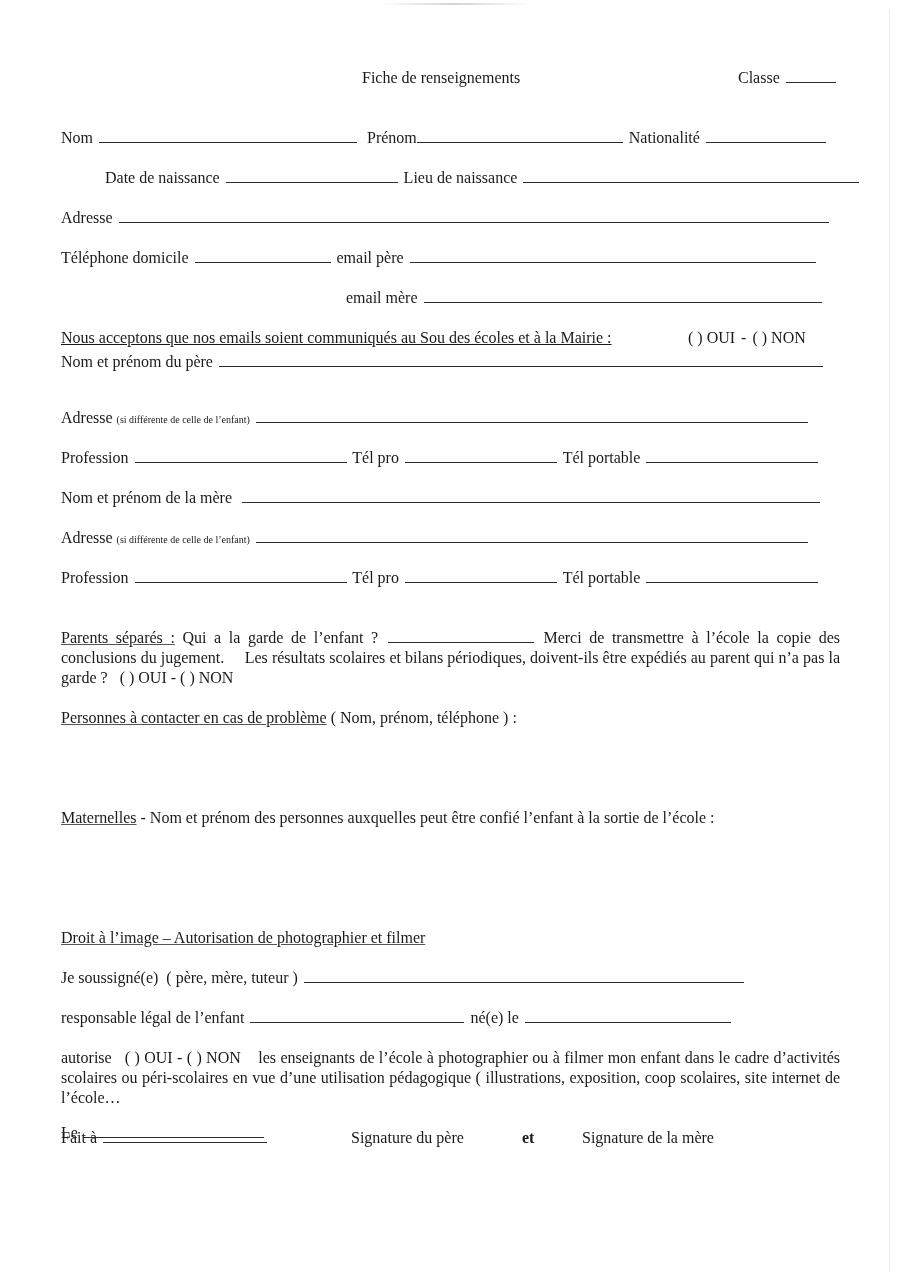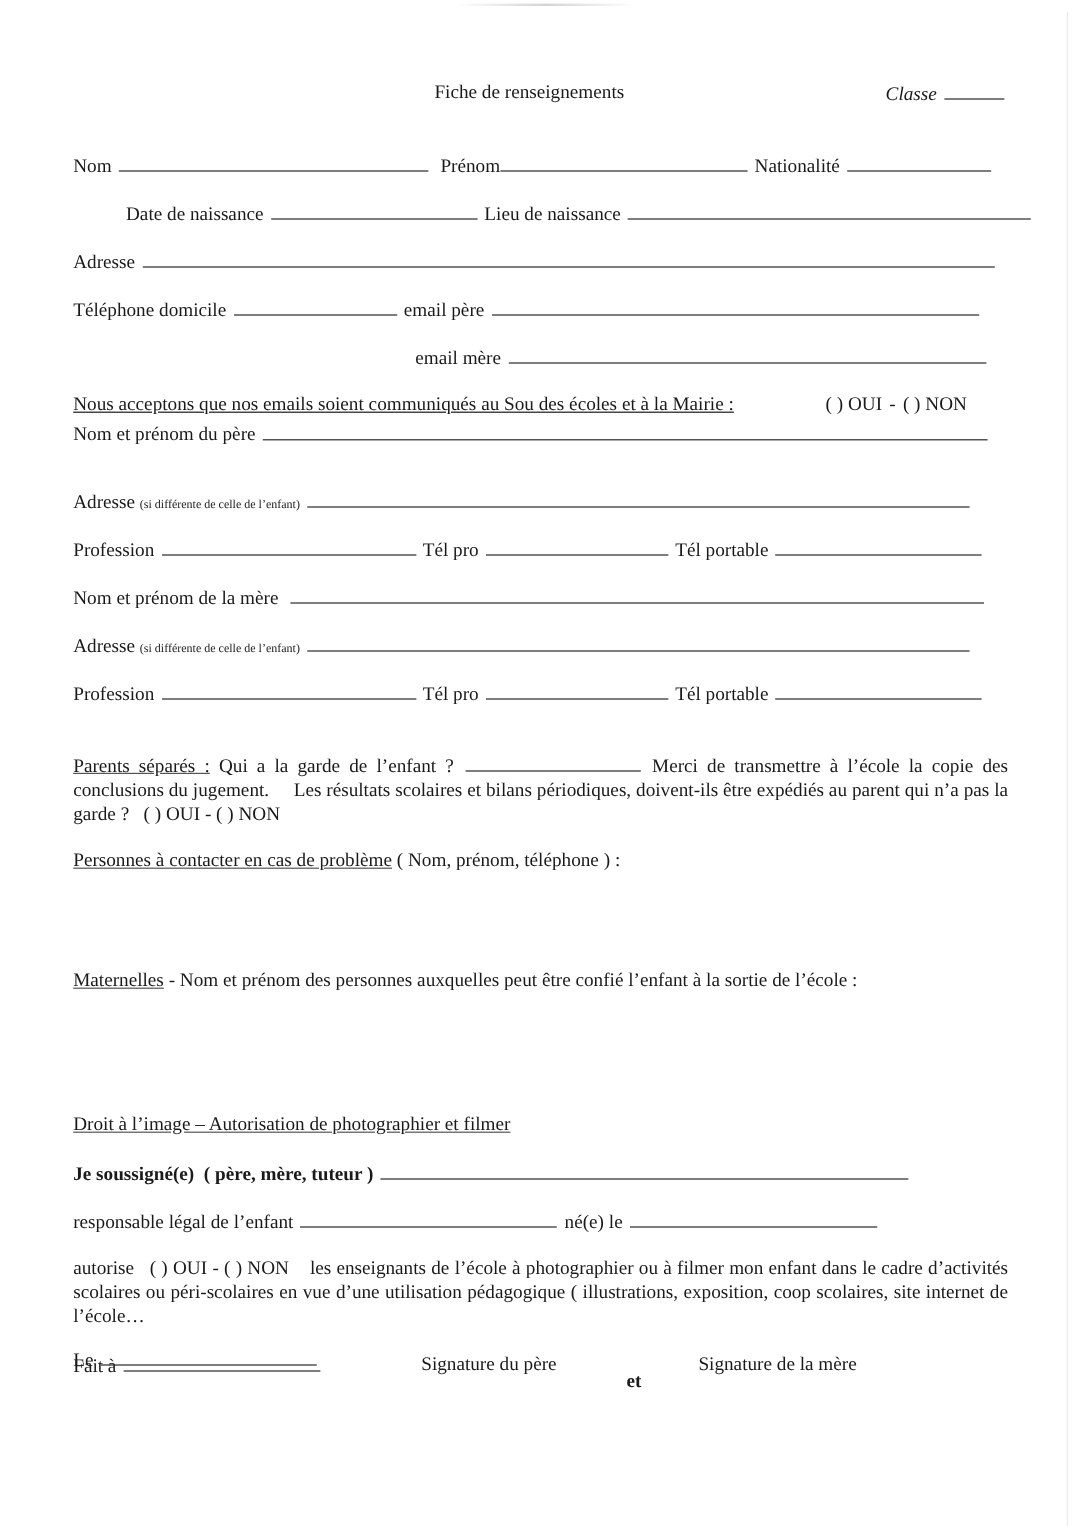--- a/index.html
+++ b/index.html
@@ -9,31 +9,31 @@
       font-size: 16px; color: #1a1a1a;
     }
     .scan-top { position: absolute; left: 380px; top: 3px; width: 150px; height: 2px;
       background: linear-gradient(to right, rgba(200,200,200,0), rgba(200,200,200,0.8), rgba(200,200,200,0)); }
     .scan-right { position: absolute; left: 889px; top: 10px; width: 1px; height: 1262px; background: #ececec; }
     .row { position: absolute; left: 61px; white-space: nowrap; line-height: 20px; }
     .blank { display: inline-block; border-bottom: 1px solid #2a2a2a; height: 14px; vertical-align: baseline; margin: 0 2px; }
     .small { font-size: 10px; }
     .u { text-decoration: underline; text-decoration-color: #555; }
     .para { position: absolute; left: 61px; width: 779px; line-height: 20px; text-align: justify; }
-    .bold { font-weight: bold; margin-top: 14px; }
+    .bold { font-weight: bold; }
     .abs { position: absolute; white-space: nowrap; line-height: 20px; }
   </style>
 </head>
 <body>
 
 <div class="scan-top"></div>
 <div class="scan-right"></div>
 
 <div class="abs" style="left:362px; top:68px;">Fiche de renseignements</div>
-<div class="abs" style="left:738px; top:68px;font-style:italic;">
+<div class="abs" style="left:738px; top:68px;">
   <span>Classe</span>
   <span class="blank" style="width:50px;"></span>
 </div>
 
 <div class="row" style="top:128px;">
   <span>Nom</span>
   <span class="blank" style="width:258px;"></span>
   <span style="margin-left:4px;">Prénom</span><span class="blank" style="width:206px; margin-left:0;"></span>
   <span>Nationalité</span>
   <span class="blank" style="width:120px;"></span>
@@ -125,21 +125,21 @@
 
 <div class="row" style="top:808px;">
   <span class="u">Maternelles</span>
   <span>- Nom et prénom des personnes auxquelles peut être confié l’enfant à la sortie de l’école :</span>
 </div>
 
 <div class="row" style="top:928px;">
   <span class="u">Droit à l’image – Autorisation de photographier et filmer</span>
 </div>
 <div class="row" style="top:968px;">
-  <span style="white-space:pre;font-weight:bold;">Je soussigné(e)  ( père, mère, tuteur )</span>
+  <span style="white-space:pre;">Je soussigné(e)  ( père, mère, tuteur )</span>
   <span class="blank" style="width:440px;"></span>
 </div>
 <div class="row" style="top:1008px;">
   <span>responsable légal de l’enfant</span>
   <span class="blank" style="width:214px;"></span>
   <span>né(e) le</span>
   <span class="blank" style="width:206px;"></span>
 </div>
 <div class="para" style="top:1048px;">
   <span>autorise</span>&nbsp;&nbsp;

